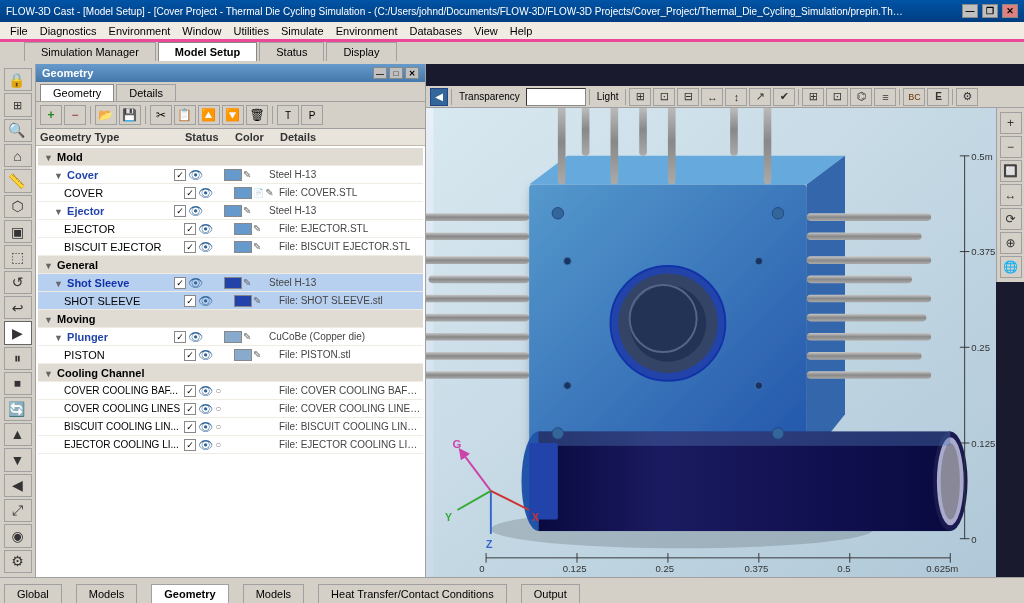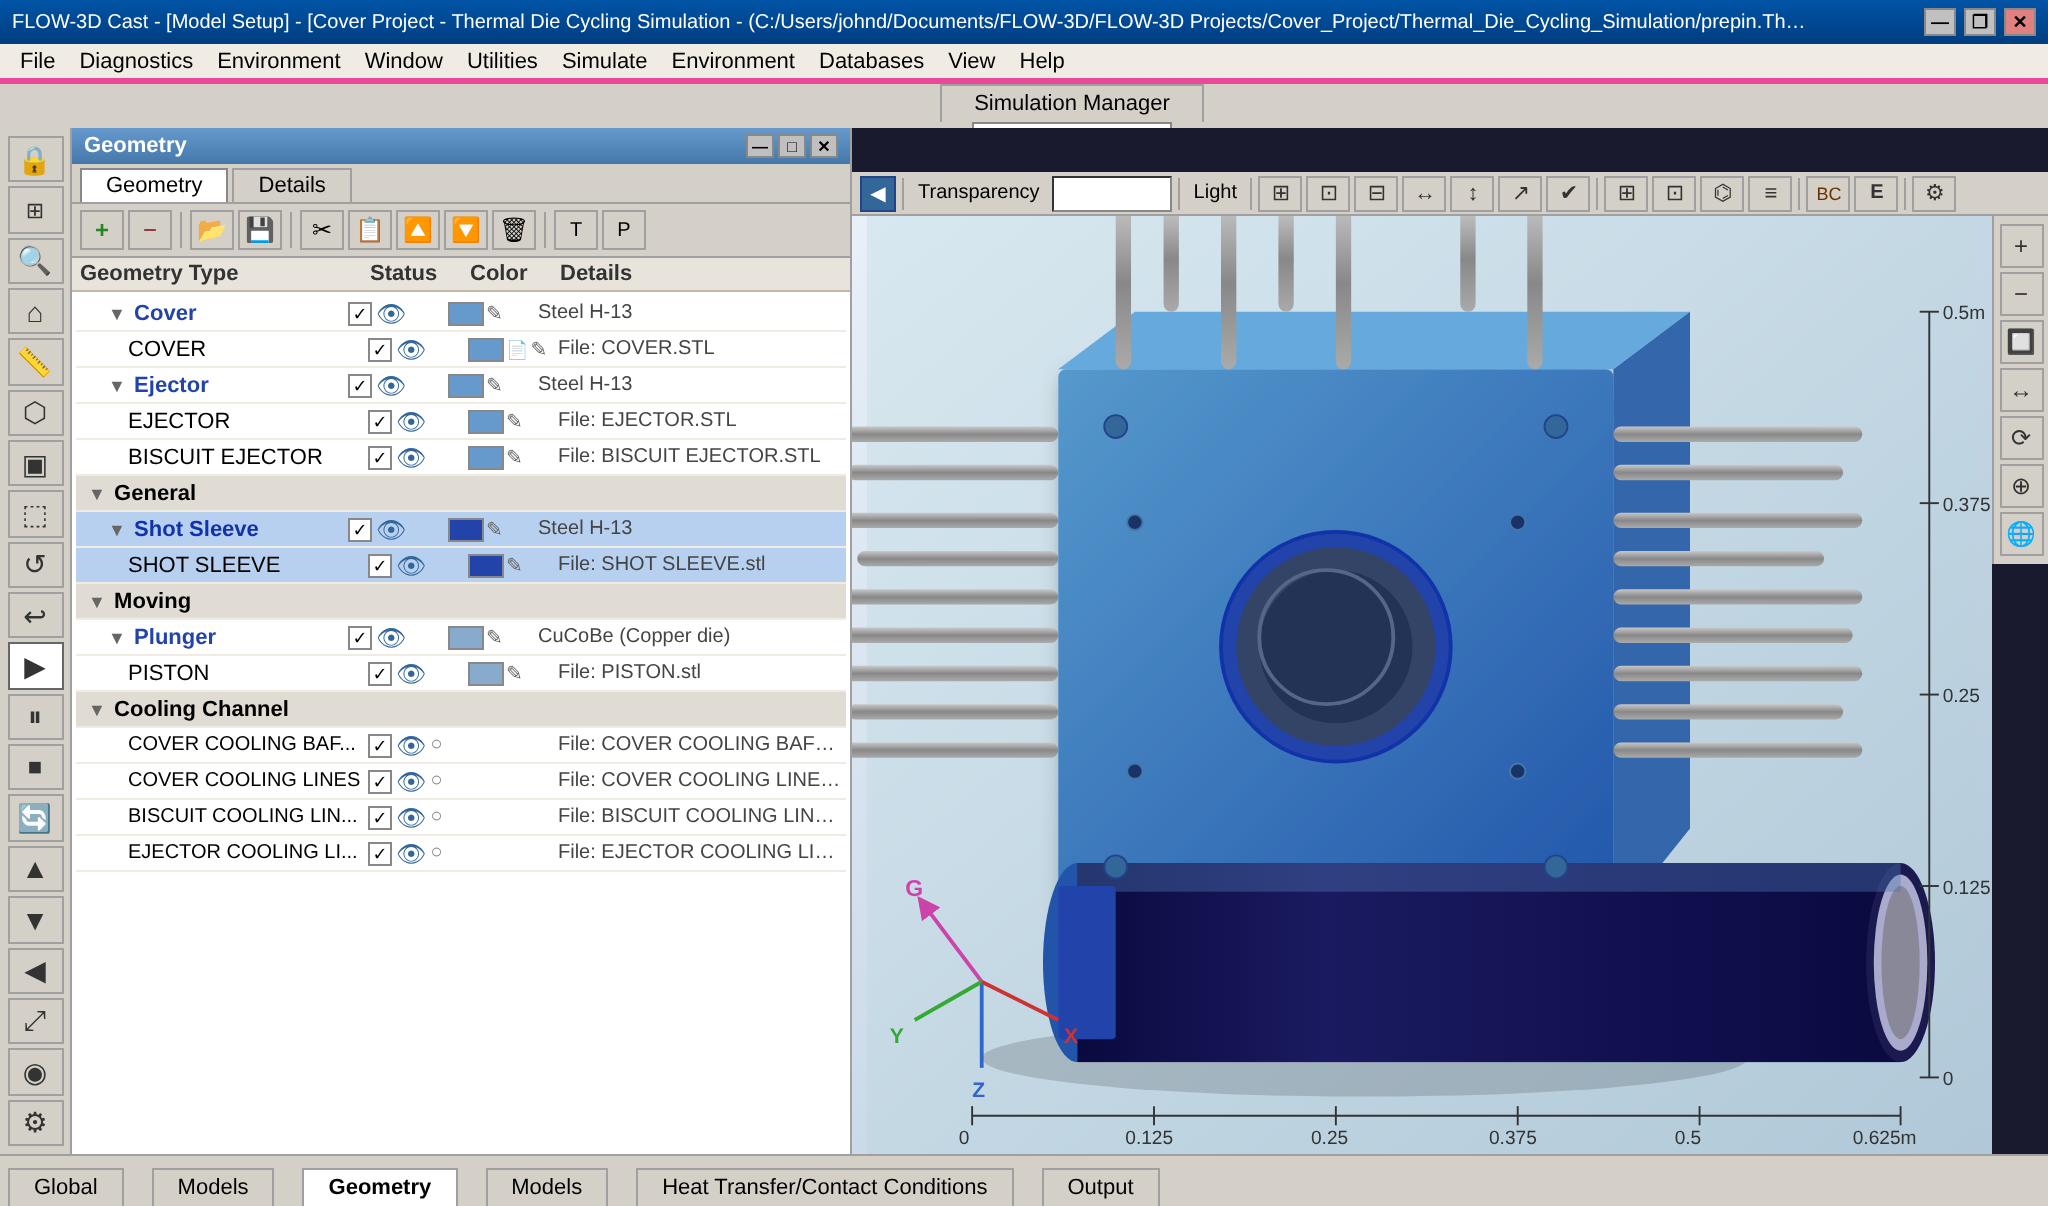--- a/index.html
+++ b/index.html
@@ -41,23 +41,22 @@
       padding: 2px 6px;
       cursor: pointer;
       color: #000;
     }
 
     
     .main-tabs {
       height: 22px;
       background: #d4d0c8;
       display: flex;
-      align-items: center;
-      padding-left: 50px;
-      flex-direction: column;
+      align-items: flex-start;
+      padding-left: 24px;
     }
     .main-tab {
       padding: 3px 16px;
       background: #d4d0c8;
       border: 1px solid #a0a0a0;
       border-bottom: none;
       cursor: pointer;
       font-size: 11px;
       color: #000;
       margin-right: 2px;
@@ -444,20 +443,28 @@
 
     <div class="tree-header">
       <div class="tree-header-name">Geometry Type</div>
       <div class="tree-header-status">Status</div>
       <div class="tree-header-color">Color</div>
       <div class="tree-header-details">Details</div>
     </div>
 
     <div class="geometry-tree">
 
+      <div class="tree-row group-header" style="background:#e0dcd4;">
+        <div class="tree-name tree-indent-0">
+          <span class="tree-arrow">▼</span> Mold
+        </div>
+        <div class="tree-status"></div>
+        <div class="tree-color"></div>
+        <div class="tree-details"></div>
+      </div>
 
       <div class="tree-row">
         <div class="tree-name tree-indent-1" style="color:#2244aa;font-weight:bold;">
           <span class="tree-arrow">▼</span> Cover
         </div>
         <div class="tree-status">
           <div class="checkbox">✓</div>
           <span class="eye-icon">👁</span>
         </div>
         <div class="tree-color">

